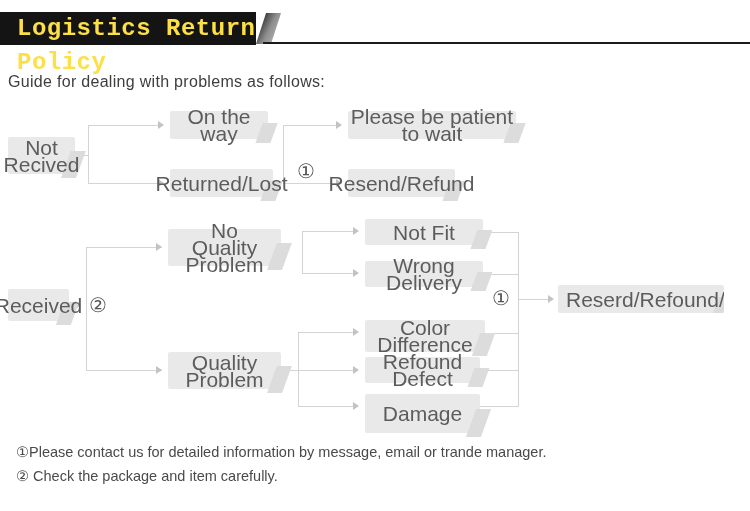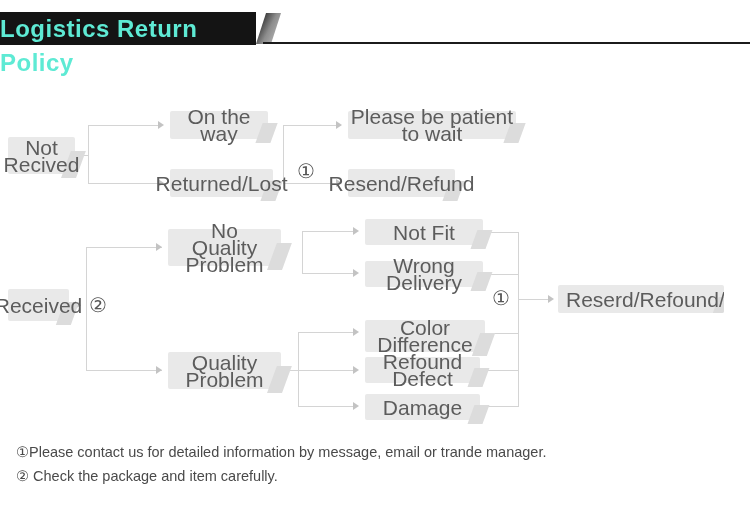--- a/index.html
+++ b/index.html
@@ -1,22 +1,22 @@
 <!DOCTYPE html>
 <html><head>
 <meta charset="utf-8">
 <style>
   html,body{margin:0;padding:0;background:#ffffff;}
   .page{position:relative;width:750px;height:511px;background:#ffffff;overflow:hidden;
         font-family:"Liberation Sans", sans-serif;}
 
   
   .banner{position:absolute;left:0;top:12px;width:256px;height:33px;background:#141414;
-          color:#5eead4;font-family:Liberation Sans, sans-serif;font-weight:bold;font-size:24px;
-          line-height:34px;box-sizing:border-box;letter-spacing:.5px;}
+          color:#fde047;font-family:Liberation Mono, monospace;font-weight:bold;font-size:24px;
+          line-height:34px;padding-left:17px;box-sizing:border-box;letter-spacing:.5px;}
   .banner-tail{position:absolute;left:261px;top:13px;width:15px;height:31px;
           background:linear-gradient(100deg,#3f3f3f 0%,#8d8d8d 55%,#a8a8a8 100%);
           transform:skewX(-18deg);}
   .banner-rule{position:absolute;left:263px;top:42px;width:487px;height:2px;background:#1b1b1b;}
 
   .intro{position:absolute;left:8px;top:73px;font-size:16px;letter-spacing:.3px;color:#3e3e3e;}
 
   
   .node{position:absolute;background:#e9e9e9;color:#5c5c5c;font-size:21px;line-height:17px;
         display:flex;align-items:center;justify-content:center;text-align:center;
@@ -40,20 +40,21 @@
 <body>
 
 <div class="page">
 
   <div class="banner">
     <span>Logistics Return Policy</span>
   </div>
   <div class="banner-tail"></div>
   <div class="banner-rule"></div>
 
+  <div class="intro">Guide for dealing with problems as follows:</div>
 
   <div class="node" style="left:8px;top:137px;width:67px;height:37px;">Not
 Recived</div>
   <div class="node" style="left:170px;top:111px;width:98px;height:28px;">On the way</div>
   <div class="node" style="left:348px;top:111px;width:168px;height:28px;">Please be patient to wait</div>
   <div class="node" style="left:170px;top:169px;width:103px;height:28px;">Returned/Lost</div>
   <div class="node" style="left:348px;top:169px;width:107px;height:28px;">Resend/Refund</div>
 
   <div class="hline" style="left:76px;top:155px;width:12px;"></div>
   <div class="arrow" style="left:78px;top:151px;"></div>
@@ -71,21 +72,21 @@
   <div class="marker" style="left:297px;top:161px;">①</div>
 
   <div class="node" style="left:8px;top:289px;width:61px;height:32px;">Received</div>
   <div class="node" style="left:168px;top:229px;width:113px;height:37px;">No
 Quality Problem</div>
   <div class="node" style="left:168px;top:352px;width:113px;height:37px;">Quality Problem</div>
   <div class="node" style="left:365px;top:219px;width:118px;height:26px;">Not Fit</div>
   <div class="node" style="left:365px;top:261px;width:118px;height:26px;">Wrong Delivery</div>
   <div class="node" style="left:365px;top:320px;width:120px;height:32px;">Color Difference</div>
   <div class="node" style="left:365px;top:357px;width:115px;height:26px;">Refound Defect</div>
-  <div class="node" style="left:365px;top:394px;width:115px;height:26px;">Damage</div>
+  <div class="node" style="left:365px;top:394px;width:115px;height:39px;">Damage</div>
   <div class="node left-align" style="left:558px;top:285px;width:166px;height:28px;">Reserd/Refound/Discoun</div>
 
   <div class="hline" style="left:71px;top:305px;width:10px;"></div>
   <div class="arrow" style="left:75px;top:301px;"></div>
   <div class="marker" style="left:89px;top:295px;">②</div>
 
   <div class="vline" style="left:86px;top:247px;height:124px;"></div>
   <div class="hline" style="left:86px;top:247px;width:76px;"></div>
   <div class="arrow" style="left:156px;top:243px;"></div>
   <div class="hline" style="left:86px;top:370px;width:76px;"></div>

